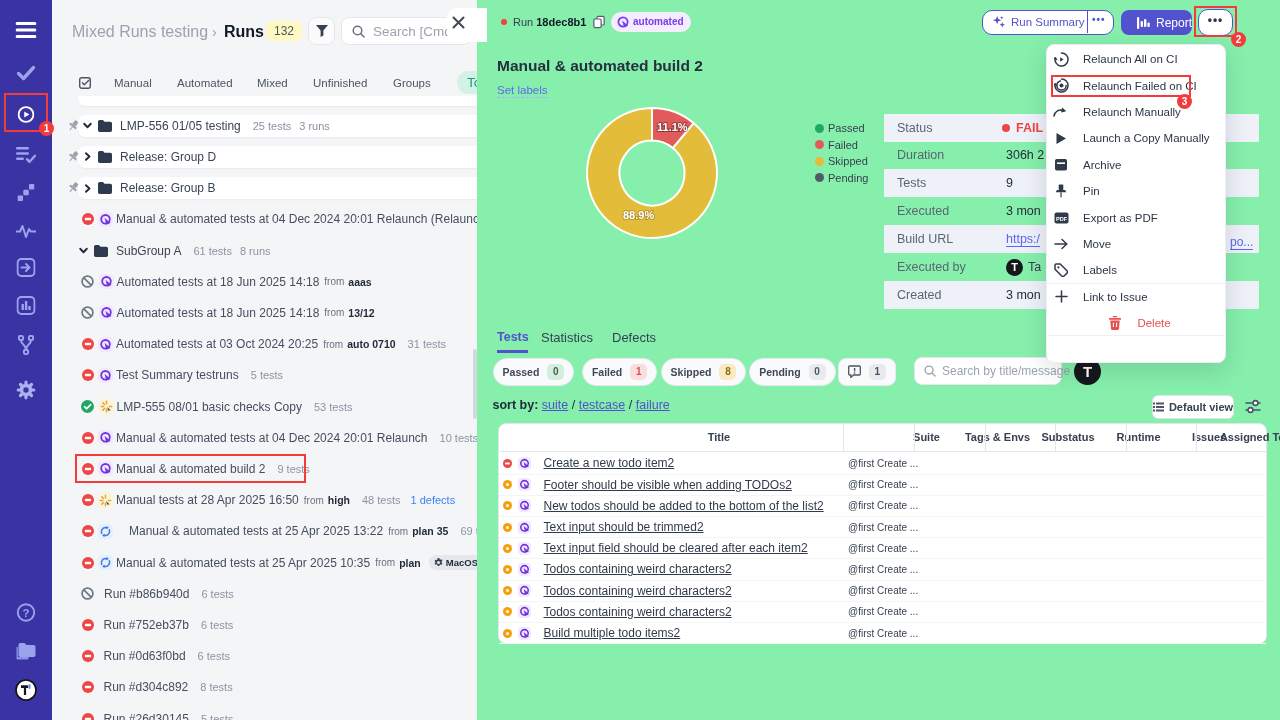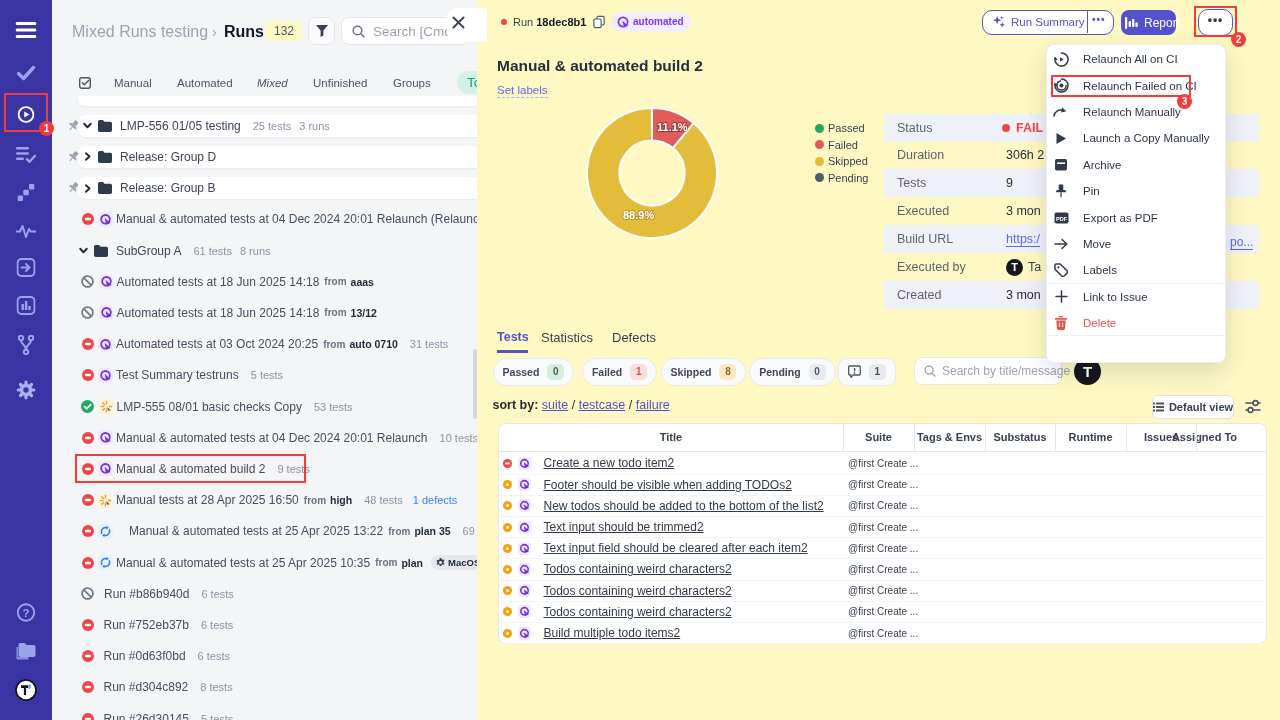--- a/index.html
+++ b/index.html
@@ -14,40 +14,40 @@
 #sidebar svg { position:absolute; left:50%; transform:translateX(-50%); }
 
 
 #lp { position:absolute; left:52px; top:0; width:425px; height:536px; background:#f4f5f7; }
 .crumb { position:absolute; top:23px; font-size:16px; }
 .lp-tab { position:absolute; top:77px; font-size:11.5px; color:#4b5563; }
 .card { position:absolute; left:26px; right:-20px; height:22px; background:#fff; border-radius:7px; box-shadow:0 1px 2px rgba(16,24,40,.05); display:flex; align-items:center; font-size:12px; color:#3b4453; white-space:nowrap; overflow:hidden; }
 .row { position:absolute; left:0; width:425px; height:31px; display:flex; align-items:center; font-size:12px; color:#454e5f; white-space:nowrap; overflow:hidden; }
 .row svg, .row span, .card svg, .card span { flex:none; }
 .cnt { font-size:11px; color:#8b93a3; }
-.fromlbl { font-size:10px; color:#6b7280;font-weight:bold; }
+.fromlbl { font-size:10px; color:#6b7280; }
 .fromval { font-size:10.5px; color:#1f2937; font-weight:bold; }
 
 
-#rp { position:absolute; left:477px; top:0; width:803px; height:720px; background:#fef9c3; }
+#rp { position:absolute; left:477px; top:0; width:803px; height:720px; background:#86efac; }
 #xtab { position:absolute; left:447px; top:8px; width:40px; height:34px; background:#fff; border-radius:10px 0 0 10px; }
 
 
 .drow { position:absolute; left:884px; width:375px; height:28px; display:flex; align-items:center; }
 .drow.shade { background:#eff1f9; }
 .dlab { width:122px; padding-left:13px; font-size:12.5px; color:#5b6573; }
 .dval { font-size:12.5px; color:#1f2937; display:flex; align-items:center; }
 
 
 .pill { position:absolute; top:357.5px; height:28px; border:1px solid #e7e9ee; background:#f9fafb; border-radius:14px; display:flex; align-items:center; font-size:10.5px; color:#3f4857; font-weight:bold; padding:0 9px; }
 .pill .bdg { margin-left:8px; width:17px; height:16px; border-radius:5px; font-size:10px; font-weight:bold; display:flex; align-items:center; justify-content:center; }
 
 
 #ttable { position:absolute; left:20.5px; top:423px; width:769px; height:220.5px; border:1px solid #e4e7ea; border-radius:8px; background:#fff; }
-.thl { position:absolute; top:0; transform:translateX(-50%); height:27px; line-height:27px; font-size:11px; font-weight:bold; color:#374151; white-space:nowrap; }
+.thl { position:absolute; top:0; transform:translateX(-50%); height:27px; line-height:27px; font-size:11px; font-weight:bold; color:#374151; white-space:nowrap;margin-left:48px; }
 .tvl { position:absolute; top:0; width:1px; height:27px; background:#e4e7ea; }
 .trow { position:absolute; left:0; width:767px; height:21.2px; display:flex; align-items:center; border-bottom:1px solid #f4f5f6; }
 .ttitle { font-size:12px; color:#303a49; margin-left:13px; white-space:nowrap;text-decoration:underline; }
 .tsuite { position:absolute; left:349.5px; font-size:10px; color:#374151; }
 
 
 #menu { position:absolute; left:569px; top:44px; width:180px; height:319px; background:#fff; border:1px solid #ececf1; border-radius:8px; box-shadow:0 8px 24px rgba(16,24,40,.14); padding-top:1px; }
 .mi { height:26.4px; display:flex; align-items:center; padding-left:13px; font-size:11.5px; color:#2b3547; }
 .mi svg { margin-right:13px; }
 
@@ -77,21 +77,21 @@
         </svg>
       <span style="margin-left:8px; font-size:13.5px; color:#9ca3af; white-space:nowrap;">Search [Cmd + K..</span>
     </div>
 
     <svg class="abs" style="left:27px; top:77px;" width="12" height="12" viewBox="0 0 12 12">
         <rect x="0.7" y="0.7" width="10.6" height="10.6" rx="2" stroke="#4b5563" stroke-width="1.4" fill="none"></rect>
         <path d="M3.4 5.8 L5.3 7.7 L9.8 3.2" stroke="#4b5563" stroke-width="1.4" fill="none" stroke-linecap="round" stroke-linejoin="round"></path>
       </svg>
     <div class="lp-tab" style="left:62px;">Manual</div>
     <div class="lp-tab" style="left:125px;">Automated</div>
-    <div class="lp-tab" style="left:205px;font-style:italic;">Mixed</div>
+    <div class="lp-tab" style="left:205px;">Mixed</div>
     <div class="lp-tab" style="left:261px;">Unfinished</div>
     <div class="lp-tab" style="left:341px;">Groups</div>
     <div class="abs" style="left:405px; top:71px; width:30px; height:23px; background:#d4f1e5; border-radius:12px 0 0 12px; color:#1a9c82; font-size:13.5px; display:flex; align-items:center; padding-left:10px;">To</div>
 
     <div class="card" style="top:96px; height:10px; border-radius:0 0 7px 7px;"></div>
     <div class="card" style="top:114.7px">
         <svg width="11" height="11" viewBox="0 0 10 10" style="margin-left:4px">
           <path d="M2 3.4 L5 6.6 L8 3.4" stroke="#1f2937" stroke-width="1.7" fill="none" stroke-linecap="round" stroke-linejoin="round"></path>
         </svg>
         <svg width="14" height="12" viewBox="0 0 13 11" style="margin-left:5px">
@@ -460,21 +460,21 @@
           <g fill="#5352ce">
             <path d="M5.5 1 L6.7 4.3 L10 5.5 L6.7 6.7 L5.5 10 L4.3 6.7 L1 5.5 L4.3 4.3 Z"></path>
             <path d="M11 7.5 L11.8 9.7 L14 10.5 L11.8 11.3 L11 13.5 L10.2 11.3 L8 10.5 L10.2 9.7 Z"></path>
             <path d="M10.5 1 L11 2.5 L12.5 3 L11 3.5 L10.5 5 L10 3.5 L8.5 3 L10 2.5 Z"></path>
           </g>
         </svg>
       <span style="position:absolute; left:28px; top:5px; font-size:11.5px; color:#5352ce; white-space:nowrap;">Run Summary</span>
       <div style="position:absolute; left:103.5px; top:0; width:1.3px; height:22.4px; background:#5352ce;"></div>
       <span style="position:absolute; left:109px; top:3px; color:#5352ce; font-weight:bold; font-size:10px; letter-spacing:1px;">•••</span>
     </div>
-    <div class="abs" style="left:644px; top:10px; width:55px; height:25px; background:#5352ce; border-radius:8px; display:flex; align-items:center; justify-content:center;padding-left:8px;">
+    <div class="abs" style="left:644px; top:10px; width:71px; height:25px; background:#5352ce; border-radius:8px; display:flex; align-items:center; justify-content:flex-end;padding-left:8px;">
       <svg width="13" height="12" viewBox="0 0 13 12">
           <g fill="#fff">
             <rect x="0" y="0" width="2.2" height="12" rx="1"></rect>
             <rect x="3.6" y="4" width="2.4" height="6" rx="1"></rect>
             <rect x="7" y="2" width="2.4" height="8" rx="1"></rect>
             <rect x="10.4" y="5.5" width="2.4" height="4.5" rx="1"></rect>
           </g>
         </svg>
       <span style="margin-left:6px; font-size:12px; color:#fff;">Report</span>
     </div>
@@ -779,21 +779,21 @@
             <svg width="14" height="14" viewBox="0 0 14 14">
               <path d="M1 2.2 C1 1.5 1.5 1 2.2 1 h4 L13 7.8 a1.6 1.6 0 0 1 0 2.3 l-2.9 2.9 a1.6 1.6 0 0 1-2.3 0 L1 6.2 Z" stroke="#303a49" stroke-width="1.5" fill="none" stroke-linecap="round" stroke-linejoin="round"></path>
               <circle cx="4.4" cy="4.4" r="1.1" fill="#303a49"></circle>
             </svg>
           </span>Labels</div>
         <div class="mi" style=""><span style="width:15px; display:flex; justify-content:center; margin-right:8px;">
             <svg width="13" height="13" viewBox="0 0 13 13">
               <path d="M6.5 1 V12 M1 6.5 H12" stroke="#303a49" stroke-width="1.5" fill="none" stroke-linecap="round" stroke-linejoin="round"></path>
             </svg>
           </span>Link to Issue</div>
-        <div class="mi" style="color:#e8504f;"><span style="width:15px; display:flex; justify-content:center; margin-right:8px;">
+        <div class="mi" style="color:#e8504f;justify-content:center;"><span style="width:15px; display:flex; justify-content:center; margin-right:8px;">
             <svg width="12" height="14" viewBox="0 0 12 14">
               <g fill="#e8504f">
                 <rect x="0" y="2" width="12" height="1.7" rx="0.5"></rect>
                 <rect x="3.8" y="0" width="4.4" height="1.3" rx="0.4"></rect>
                 <path d="M1.3 4.6 h9.4 l-.7 8.2 a1.2 1.2 0 0 1-1.2 1.1 H3.2 a1.2 1.2 0 0 1-1.2-1.1 Z"></path>
               </g>
               <g stroke="#fff" stroke-width="1">
                 <path d="M4.4 6.6 V11 M7.6 6.6 V11"></path>
               </g>
             </svg>

